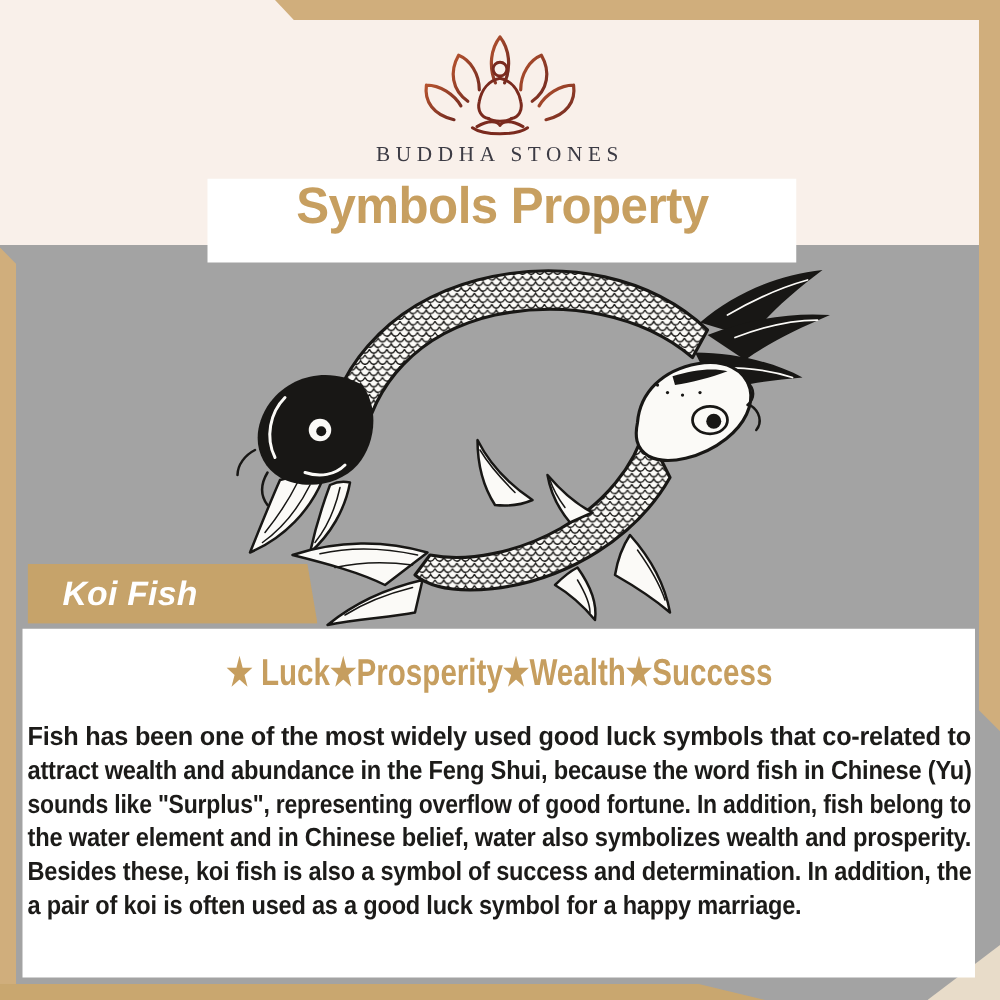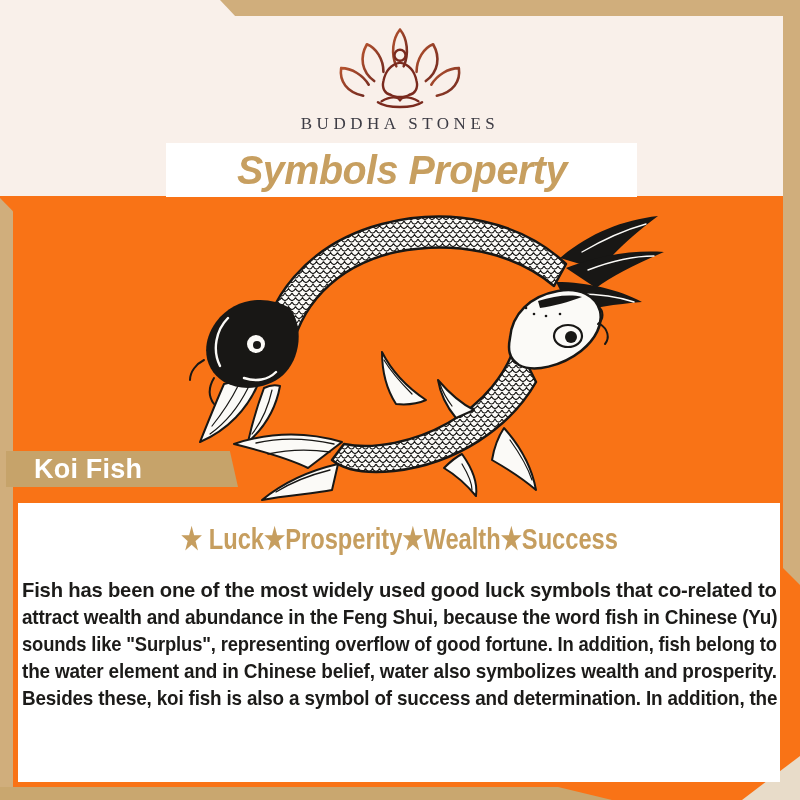--- a/index.html
+++ b/index.html
@@ -1,48 +1,48 @@
 <!DOCTYPE html>
 <html><head>
 <meta charset="utf-8">
 <style>
   html,body{margin:0;padding:0;background:#ffffff;}
   #stage{position:relative;width:800px;height:800px;overflow:hidden;
-         font-family:"Liberation Sans",sans-serif;background:#f97316;}
+         font-family:"Liberation Sans",sans-serif;background:#a3a3a3;}
   .abs{position:absolute;}
   
   #bg-top{left:0;top:0;width:800px;height:196px;background:#f9f0ea;}
   
   #band-top{left:220px;top:0;width:580px;height:16px;background:#d0ae7c;
             clip-path:polygon(0 0,100% 0,100% 100%,2.6% 100%);}
   #strip-right{left:783px;top:0;width:17px;height:585px;background:#d0ae7c;
                clip-path:polygon(0 0,100% 0,100% 100%,0 97.1%);}
   #strip-left{left:0;top:198px;width:13px;height:602px;background:#d0ae7c;
               clip-path:polygon(0 0,100% 2.2%,100% 100%,0 100%);}
   #band-bottom{left:0;top:787px;width:612px;height:13px;background:#c9a76f;
                clip-path:polygon(0 0,91.2% 0,100% 100%,0 100%);}
   #corner-tri{left:742px;top:756px;width:58px;height:44px;background:#e8dcc9;
               clip-path:polygon(100% 0,100% 100%,0 100%);}
   
   #logo{left:322px;top:24px;width:156px;height:92px;}
   #brand-name{left:0;top:114px;width:800px;text-align:center;
               font-family:"Liberation Serif",serif;font-size:17px;letter-spacing:4.5px;
               color:#3c3b44;font-weight:500;}
   
-  #title-band{left:166px;top:143px;width:471px;height:54px;background:#ffffff;
-              display:flex;align-items:center;justify-content:center;font-style:italic;}
+  #title-band{left:166px;top:143px;width:471px;height:67px;background:#ffffff;
+              display:flex;align-items:flex-start;justify-content:center;}
   #title-fitbox{width:330px;height:43px;line-height:43px;}
   #title-text{display:inline-block;white-space:nowrap;transform-origin:0 50%;
               font-size:41px;font-weight:bold;color:#c79f60;letter-spacing:-0.5px;}
   
   #koi{left:110px;top:202px;width:580px;height:300px;}
   
-  #section-banner{left:6px;top:451px;width:232px;height:36px;background:#c6a36a;
+  #section-banner{left:22px;top:451px;width:232px;height:48px;background:#c6a36a;
                   clip-path:polygon(0 0,96.5% 0,100% 100%,0 100%);
-                  display:flex;align-items:center;}
+                  display:flex;align-items:center;font-style:italic;}
   #section-label{color:#ffffff;font-size:27px;font-weight:bold;margin-left:28px;
                  letter-spacing:0.2px;}
   
   #panel{left:18px;top:503px;width:762px;height:279px;background:#ffffff;}
   #benefits-box{margin:19px auto 0 auto;width:437px;height:34px;line-height:34px;text-decoration:underline;}
   #benefits-line{display:inline-block;white-space:nowrap;transform-origin:0 50%;
                  font-size:30px;font-weight:bold;color:#c69e5f;}
   #paragraph{margin-top:20px;padding:0 3px 0 4px;}
   .bline{width:755px;height:27px;line-height:27px;overflow:visible;}
   .bspan{display:inline-block;white-space:nowrap;transform-origin:0 50%;
@@ -164,16 +164,17 @@
   <div class="abs" id="panel">
     <div id="benefits-box">
       <span id="benefits-line" style="transform: scaleX(0.788809);">★ Luck★Prosperity★Wealth★Success</span>
     </div>
     <div id="paragraph">
       <div class="bline"><span class="bspan" style="transform: scaleX(0.96301);">Fish has been one of the most widely used good luck symbols that co-related to</span></div>
       <div class="bline"><span class="bspan" style="transform: scaleX(0.902031);">attract wealth and abundance in the Feng Shui, because the word fish in Chinese (Yu)</span></div>
       <div class="bline"><span class="bspan" style="transform: scaleX(0.876887);">sounds like "Surplus", representing overflow of good fortune. In addition, fish belong to</span></div>
       <div class="bline"><span class="bspan" style="transform: scaleX(0.902031);">the water element and in Chinese belief, water also symbolizes wealth and prosperity.</span></div>
       <div class="bline"><span class="bspan" style="transform: scaleX(0.89881);">Besides these, koi fish is also a symbol of success and determination. In addition, the</span></div>
+      <div class="bline"><span class="bspan" style="transform: scaleX(0.897972);">a pair of koi is often used as a good luck symbol for a happy marriage.</span></div>
     </div>
   </div>
 
 </div>
 
 </body></html>

